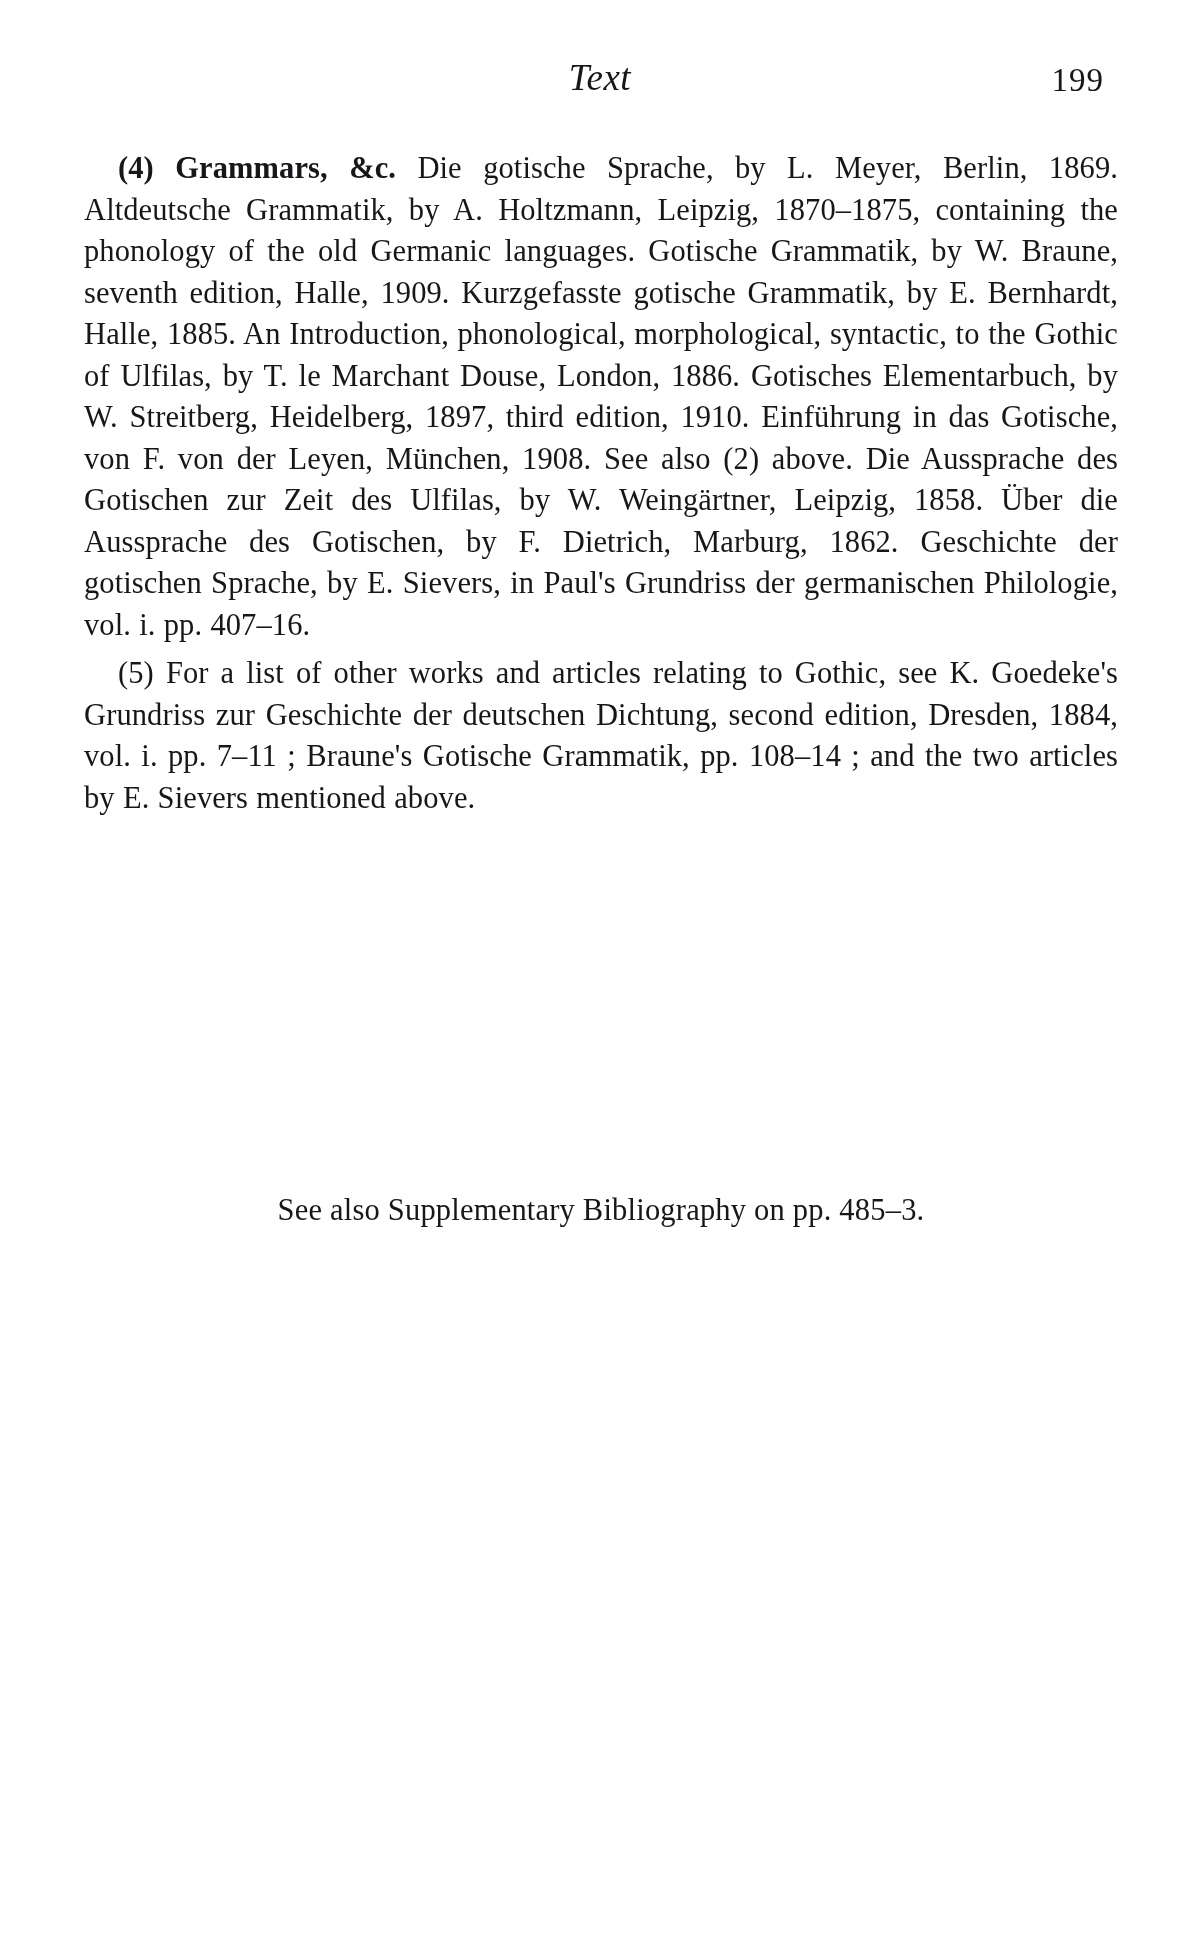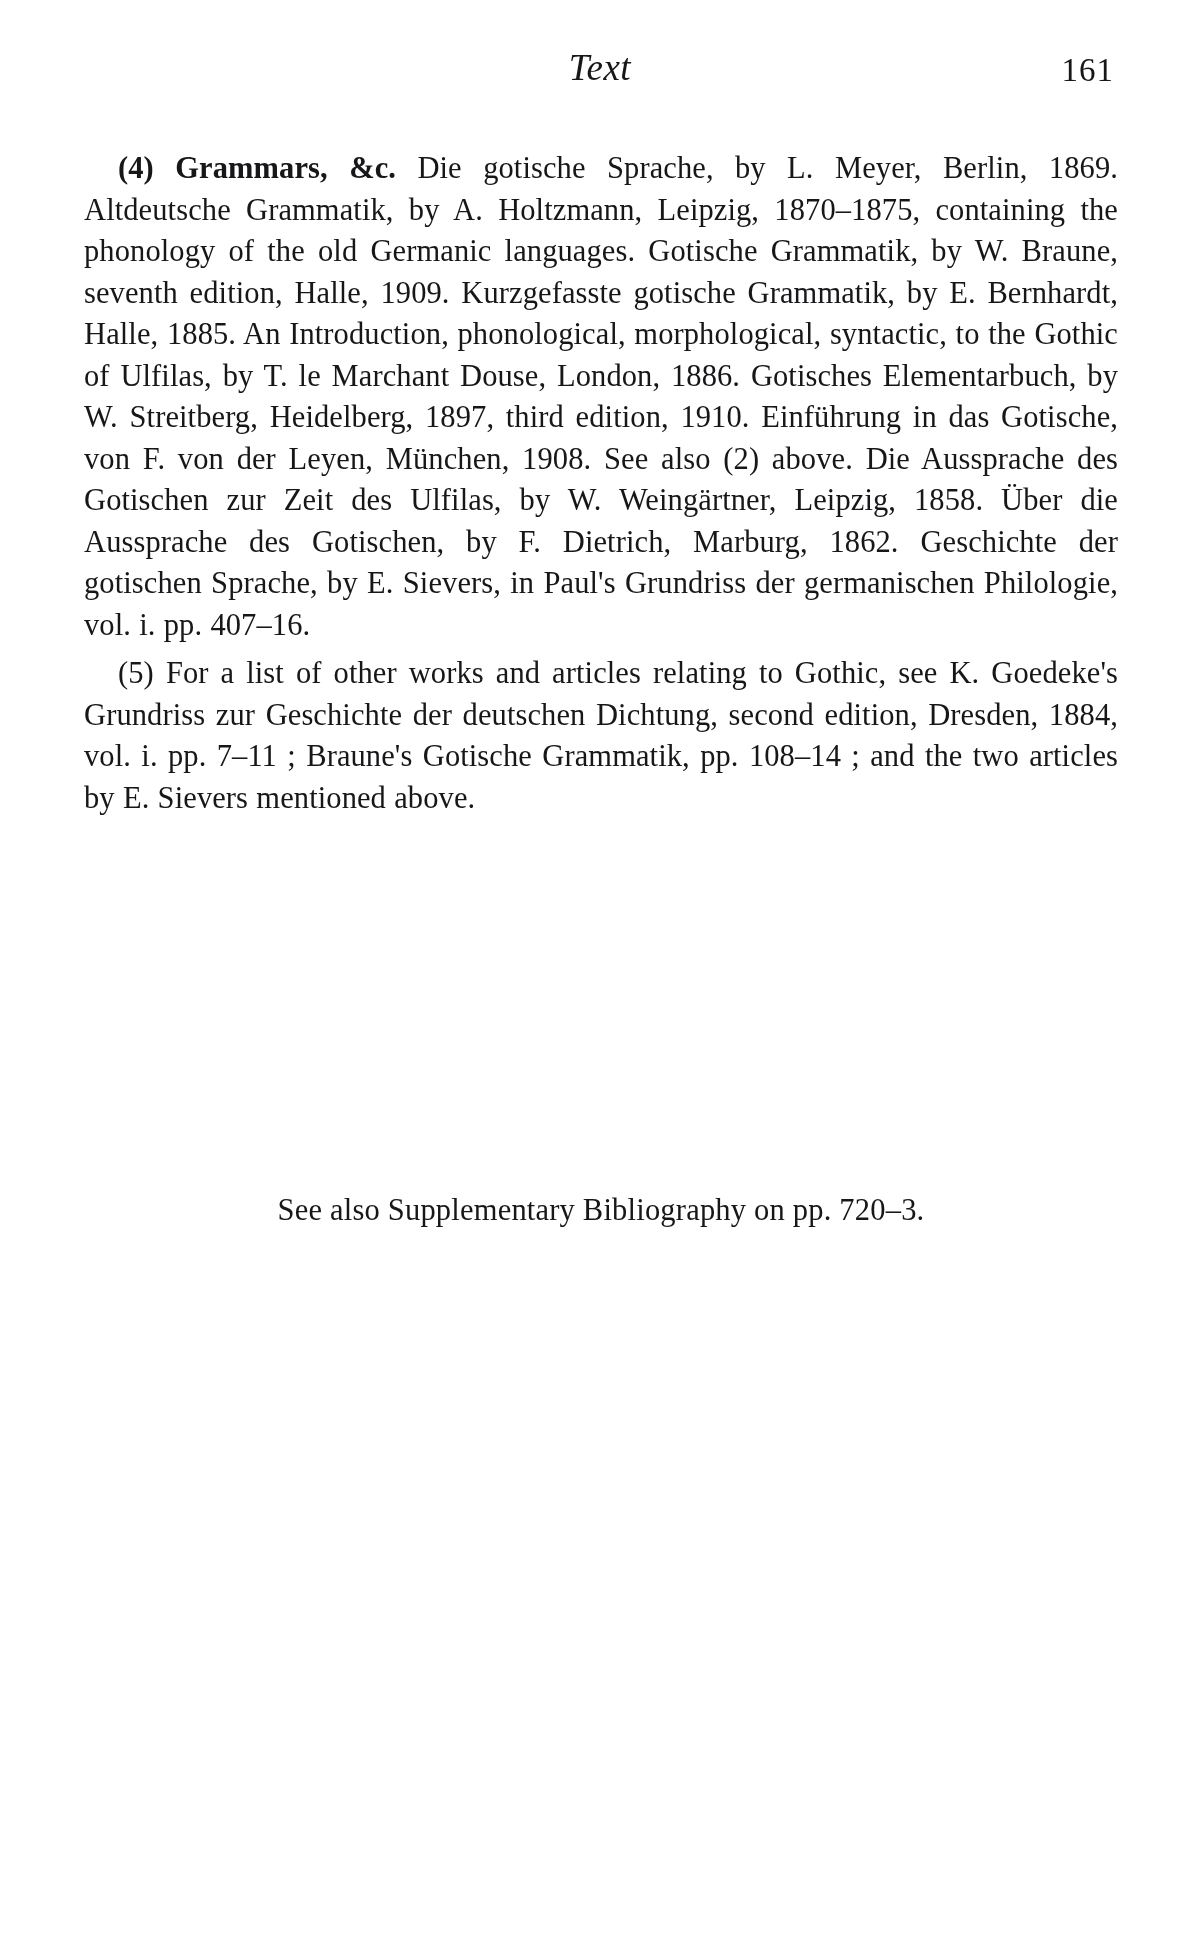--- a/index.html
+++ b/index.html
@@ -12,21 +12,21 @@
     height: 1950px;
     font-family: "Liberation Serif", serif;
     color: #17171a;
     position: relative;
     overflow: hidden;
   }
   .page {
     width: 1200px;
     height: 1950px;
     box-sizing: border-box;
-    padding: 2px;
+    padding: 12px;
     position: relative;
   }
   
   .header {
     position: relative;
     height: 120px;
     margin: 0;
   }
   .header .running-title {
     position: absolute;
@@ -83,27 +83,27 @@
   }
   
 </style>
 </head>
 <body>
 
 <div class="page">
 
   <div class="header">
     <div class="running-title">Text</div>
-    <div class="folio">161</div>
+    <div class="folio">199</div>
   </div>
 
   <div class="textblock">
 
 
     <p class="para indent"><span class="bold">(4)</span><span> </span><span class="small-caps-ish">Grammars, &amp;c.</span><span> </span><span>Die gotische Sprache, by L. Meyer, Berlin, 1869.  Altdeutsche Grammatik, by A. Holtzmann, Leipzig, 1870–1875, containing the phonology of the old Germanic languages.  Gotische Grammatik, by W. Braune, seventh edition, Halle, 1909.  Kurzgefasste gotische Grammatik, by E. Bernhardt, Halle, 1885.  An Introduction, phonological, morphological, syntactic, to the Gothic of Ulfilas, by T. le Marchant Douse, London, 1886.  Gotisches Elementarbuch, by W. Streitberg, Heidelberg, 1897, third edition, 1910. Einführung in das Gotische, von F. von der Leyen, München, 1908.  See also (2) above.  Die Aussprache des Gotischen zur Zeit des Ulfilas, by W. Weingärtner, Leipzig, 1858.  Über die Aussprache des Gotischen, by F. Dietrich, Marburg, 1862. Geschichte der gotischen Sprache, by E. Sievers, in Paul's Grundriss der germanischen Philologie, vol. i. pp. 407–16.</span></p>
 
     <p class="para indent"><span>(5)</span><span> </span><span>For a list of other works and articles relating to Gothic, see K. Goedeke's Grundriss zur Geschichte der deutschen Dichtung, second edition, Dresden, 1884, vol. i. pp. 7–11 ; Braune's Gotische Grammatik, pp. 108–14 ; and the two articles by E. Sievers mentioned above.</span></p>
 
   </div>
 
-  <div class="note">See also Supplementary Bibliography on pp. 720–3.</div>
+  <div class="note">See also Supplementary Bibliography on pp. 485–3.</div>
 
 </div>
 
 </body></html>

